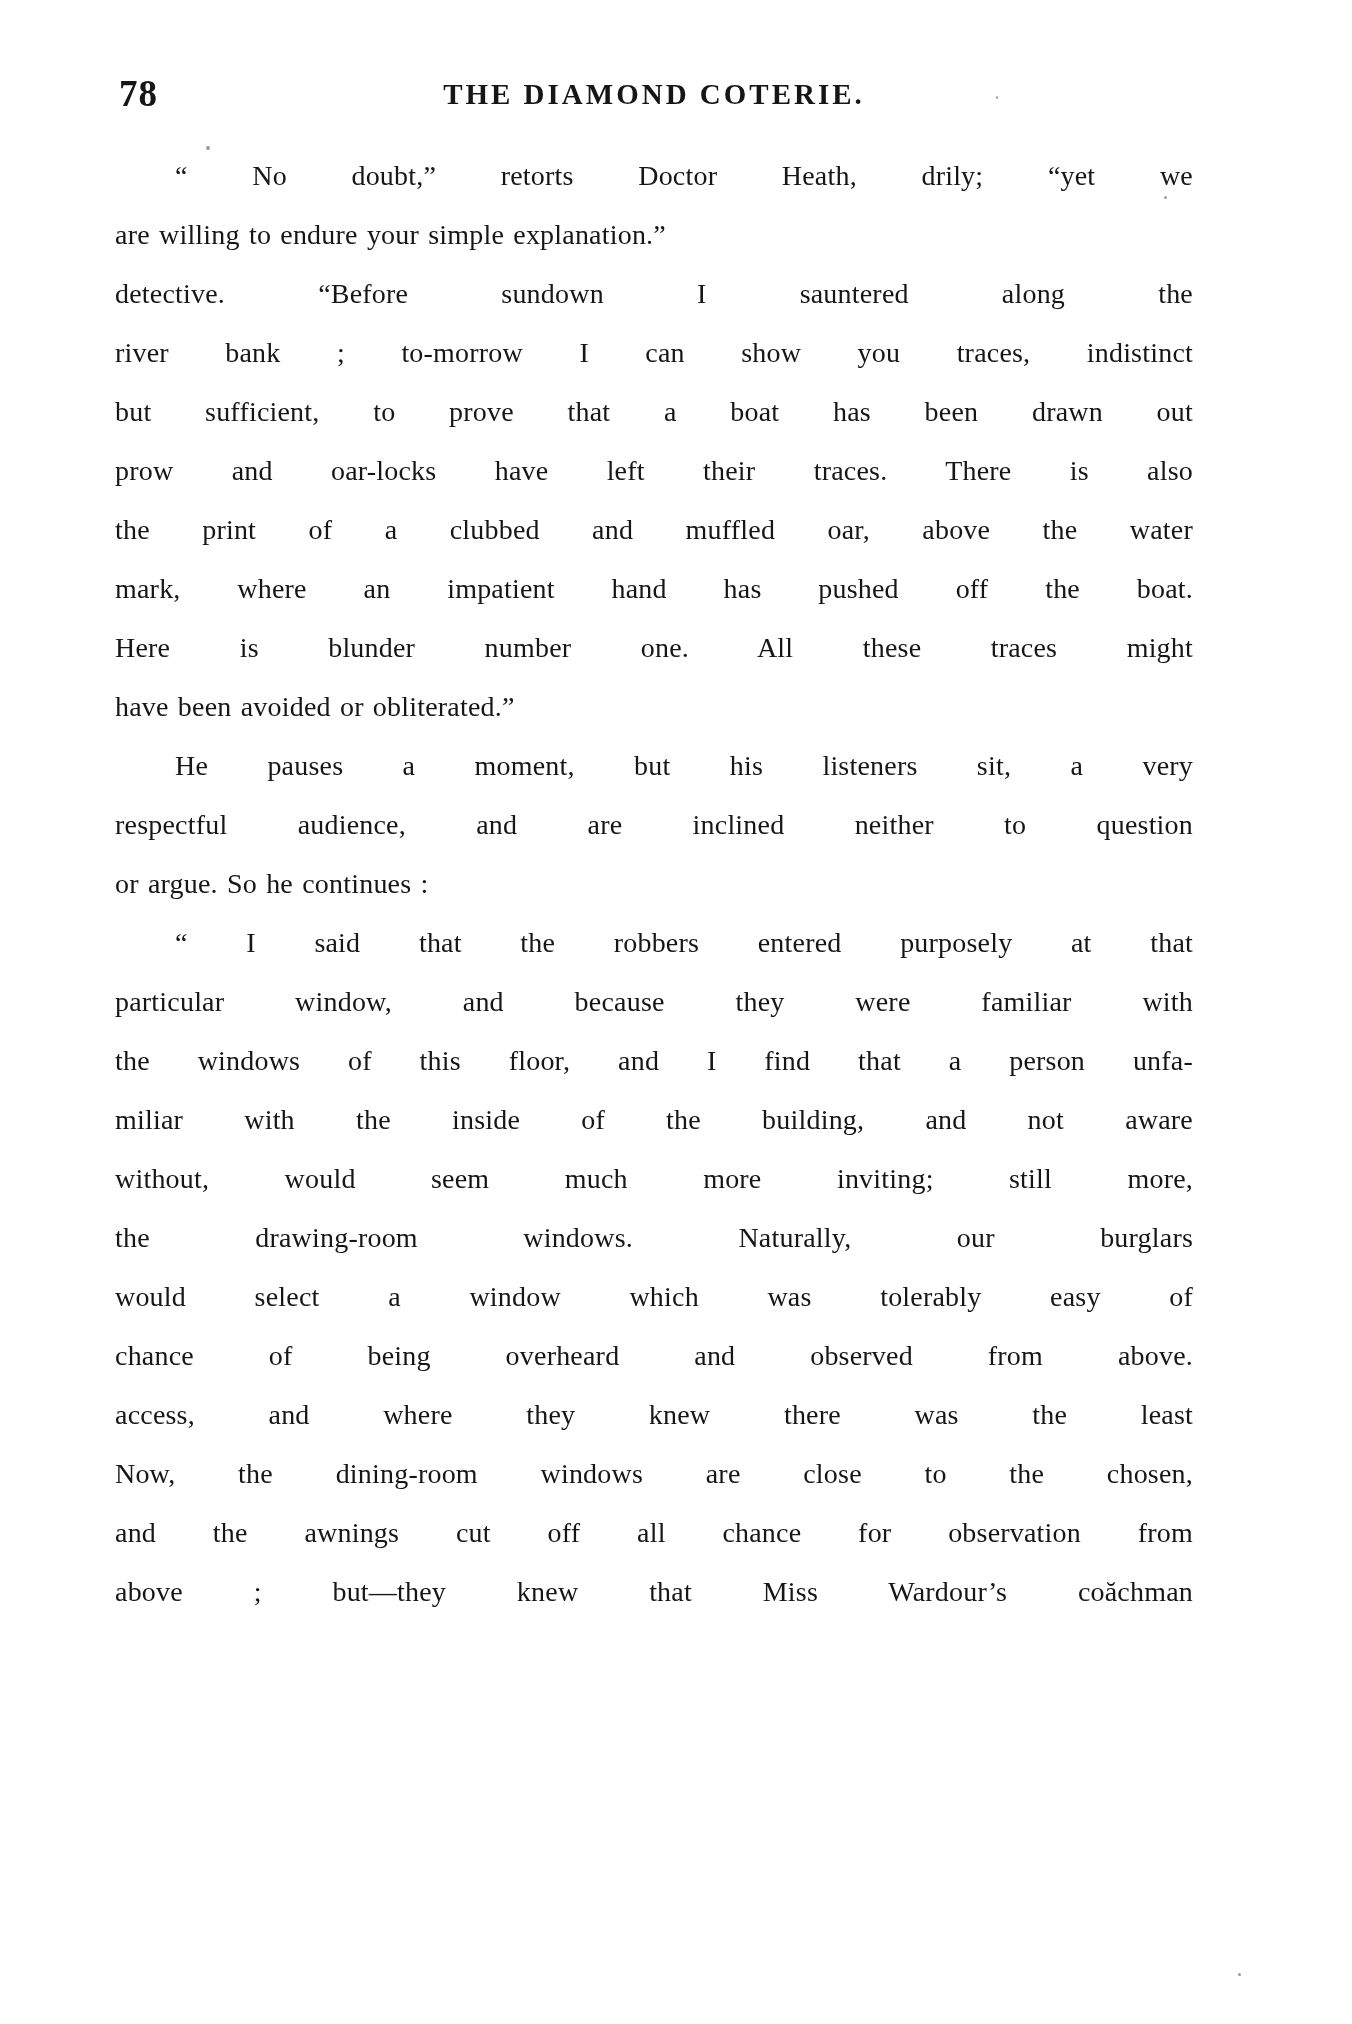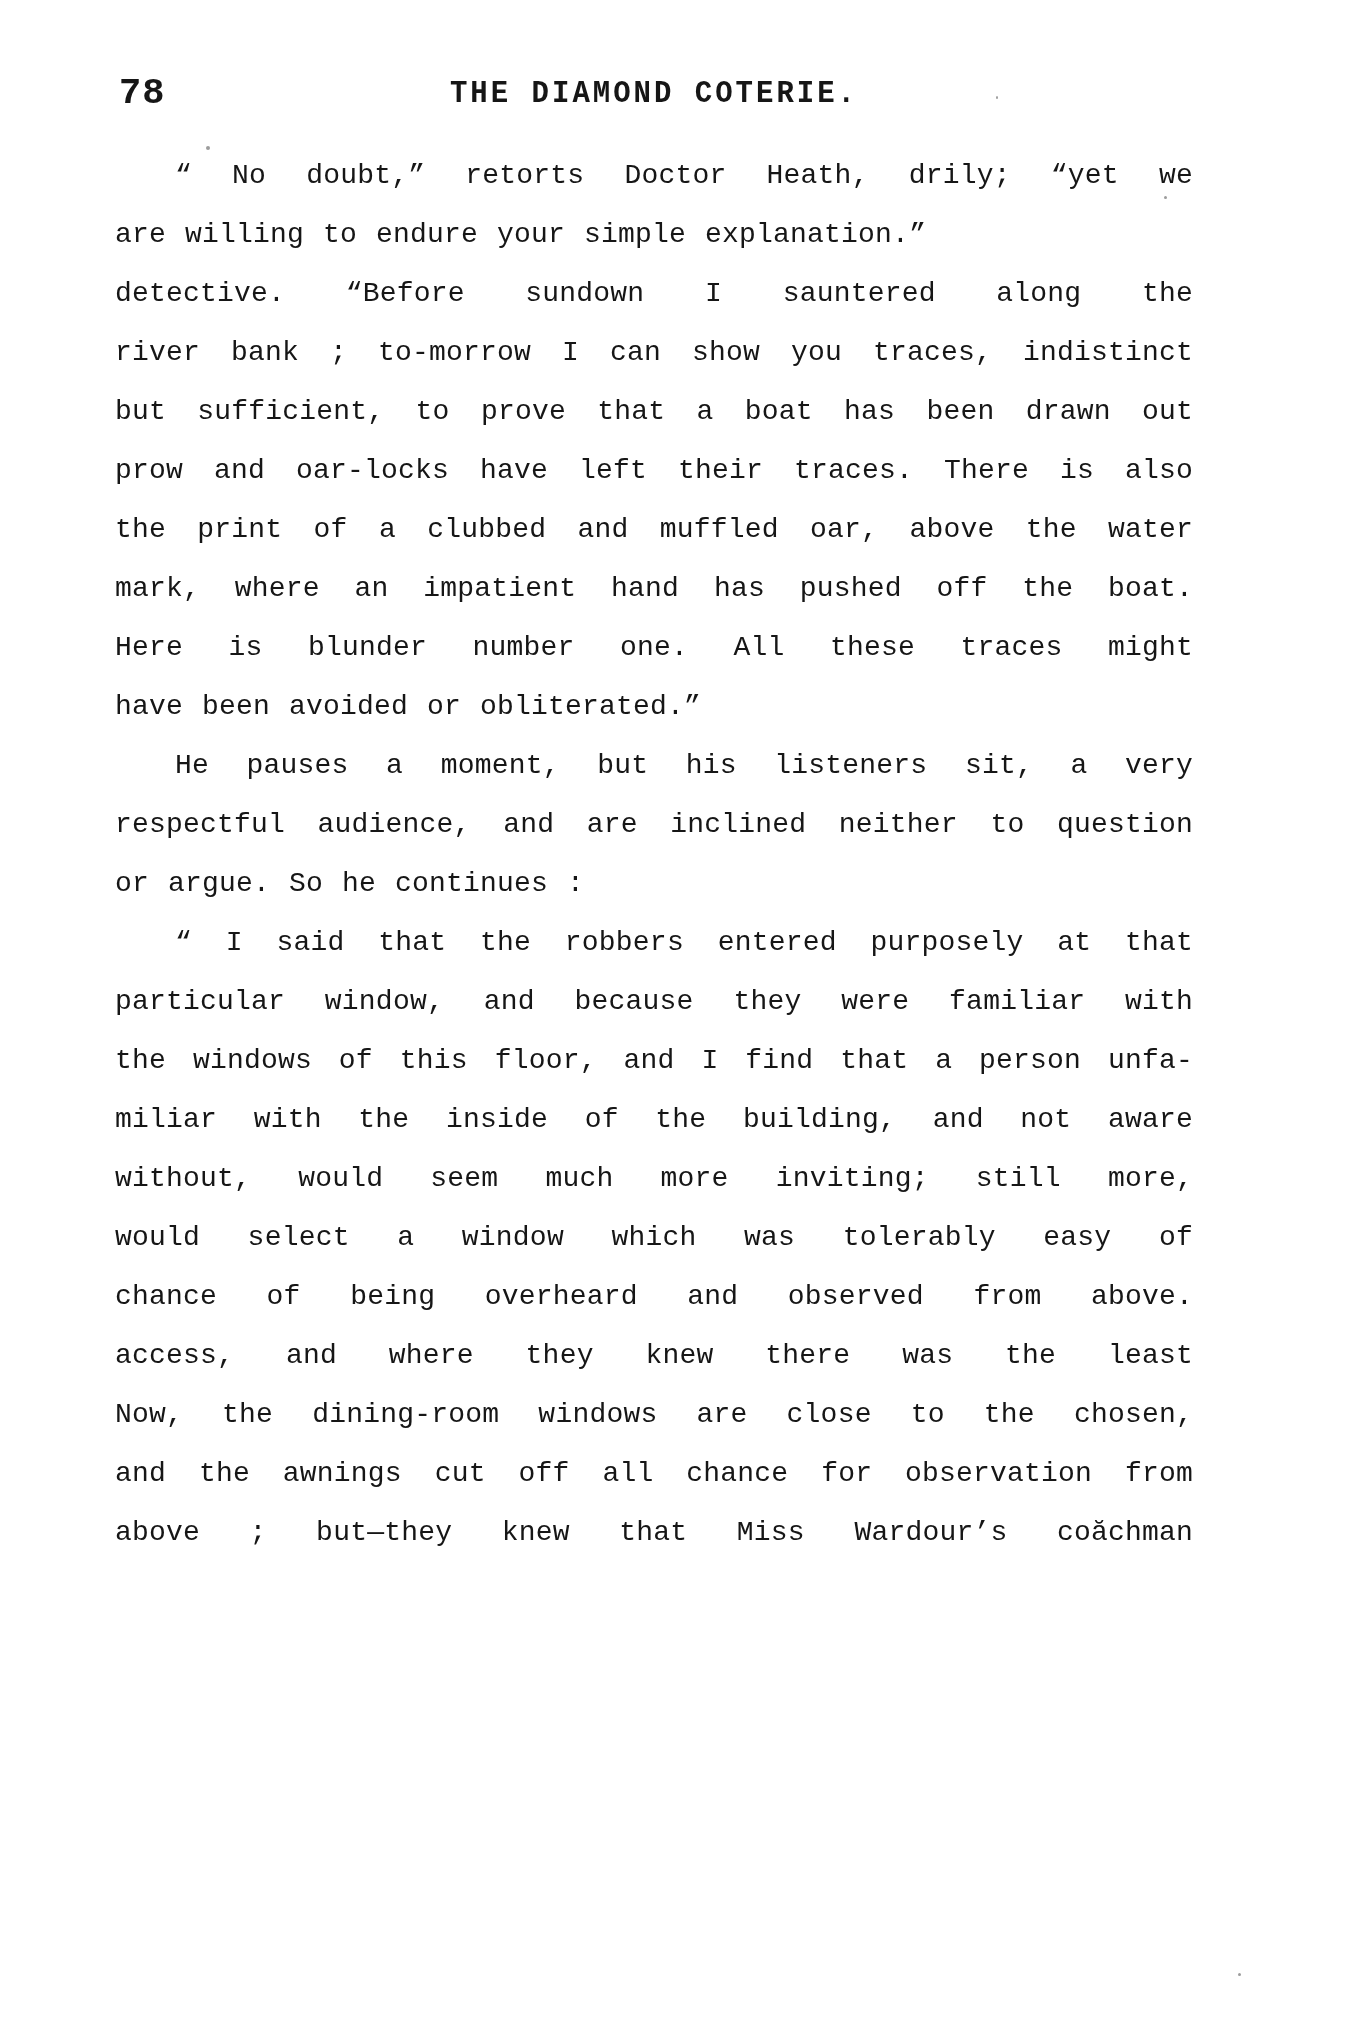--- a/index.html
+++ b/index.html
@@ -6,21 +6,21 @@
     margin: 0;
     padding: 0;
     background: #ffffff;
   }
   .page {
     position: relative;
     width: 1352px;
     height: 2024px;
     background: #ffffff;
     overflow: hidden;
-    font-family: Liberation Mono, monospace;
+    font-family: Liberation Serif, serif;
     color: #161616;
   }
   .running-head {
     position: absolute;
     left: 115px;
     width: 1078px;
     top: 70px;
     height: 44px;
   }
   .folio {
@@ -104,20 +104,21 @@
         <div class="line indent">He pauses a moment, but his listeners sit, a very</div>
         <div class="line">respectful audience, and are inclined neither to question</div>
         <div class="line endp">or argue. So he continues :</div>
       </div>
       <div>
         <div class="line indent">“ I said that the robbers entered purposely at that</div>
         <div class="line">particular window, and because they were familiar with</div>
         <div class="line">the windows of this floor, and I find that a person unfa-</div>
         <div class="line">miliar with the inside of the building, and not aware</div>
         <div class="line">without, would seem much more inviting; still more,</div>
+        <div class="line">the drawing-room windows. Naturally, our burglars</div>
         <div class="line">would select a window which was tolerably easy of</div>
         <div class="line">chance of being overheard and observed from above.</div>
         <div class="line">access, and where they knew there was the least</div>
         <div class="line">Now, the dining-room windows are close to the chosen,</div>
         <div class="line">and the awnings cut off all chance for observation from</div>
         <div class="line">above ; but—they knew that Miss Wardour’s coăchman</div>
       </div>
     </div>
 
   <div class="speck s1"></div>

